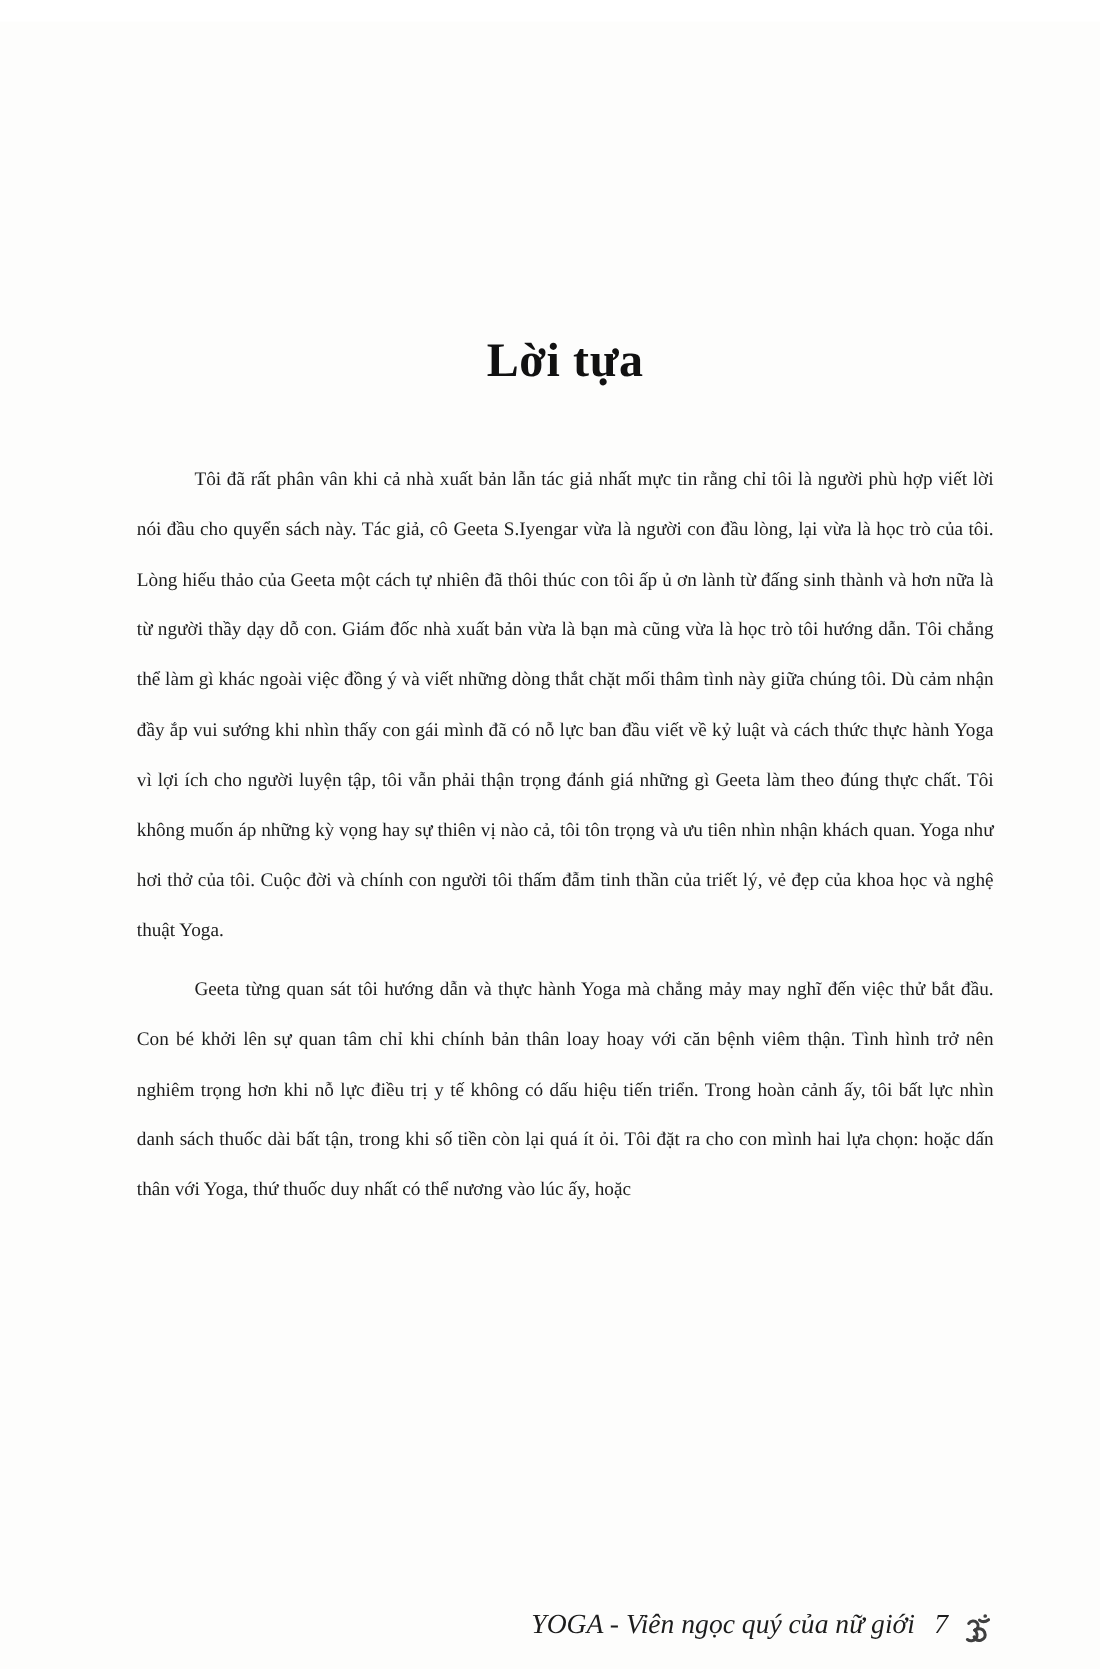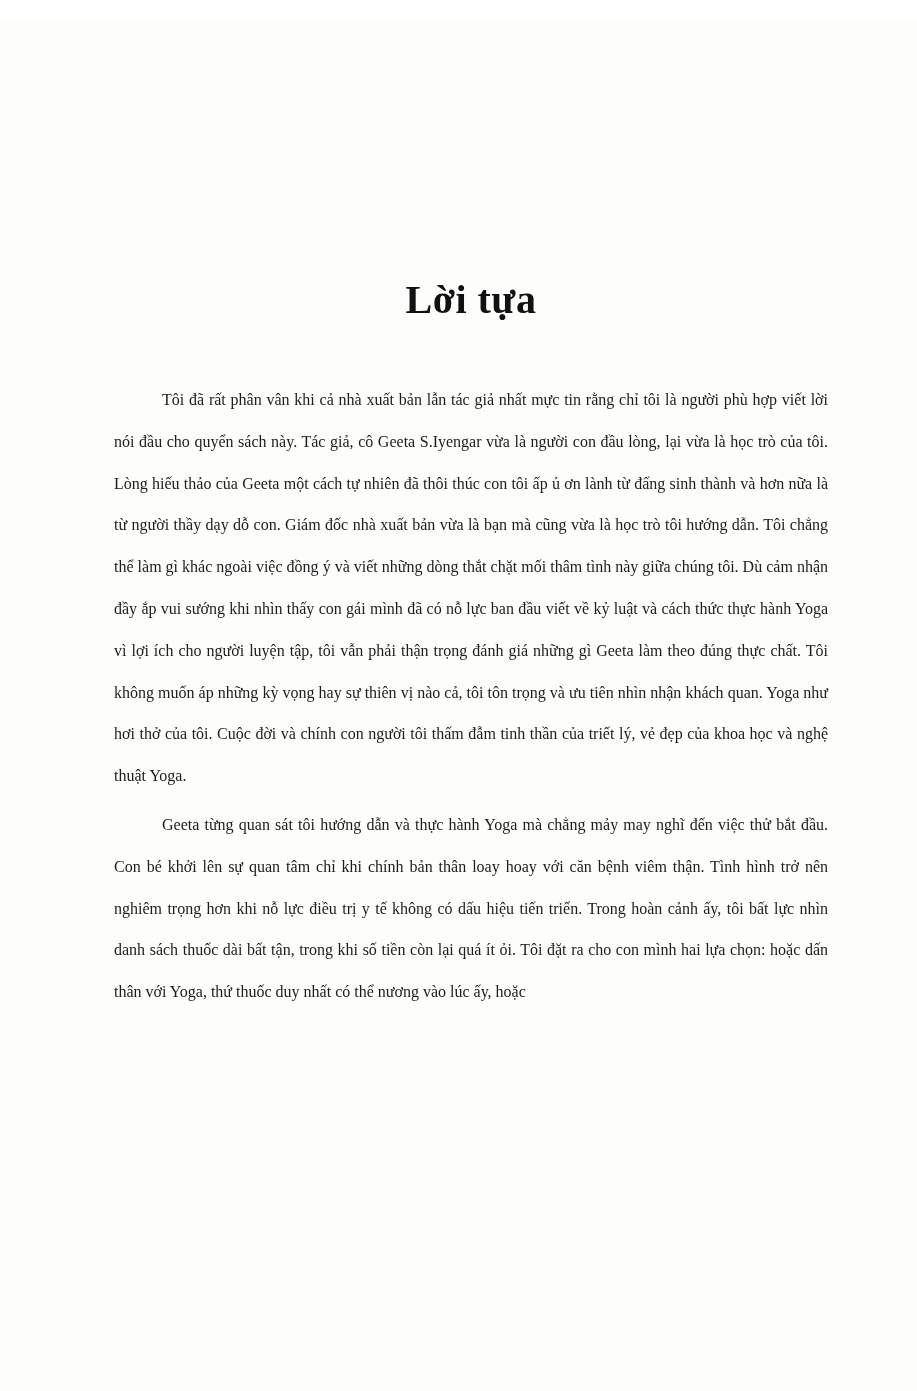--- a/index.html
+++ b/index.html
@@ -74,14 +74,33 @@
 <div class="page">
 
   <div class="content">
     <h1 class="chapter-title">Lời tựa</h1>
 
     <p class="para">Tôi đã rất phân vân khi cả nhà xuất bản lẫn tác giả nhất mực tin rằng chỉ tôi là người phù hợp viết lời nói đầu cho quyển sách này. Tác giả, cô Geeta S.Iyengar vừa là người con đầu lòng, lại vừa là học trò của tôi. Lòng hiếu thảo của Geeta một cách tự nhiên đã thôi thúc con tôi ấp ủ ơn lành từ đấng sinh thành và hơn nữa là từ người thầy dạy dỗ con. Giám đốc nhà xuất bản vừa là bạn mà cũng vừa là học trò tôi hướng dẫn. Tôi chẳng thể làm gì khác ngoài việc đồng ý và viết những dòng thắt chặt mối thâm tình này giữa chúng tôi. Dù cảm nhận đầy ắp vui sướng khi nhìn thấy con gái mình đã có nỗ lực ban đầu viết về kỷ luật và cách thức thực hành Yoga vì lợi ích cho người luyện tập, tôi vẫn phải thận trọng đánh giá những gì Geeta làm theo đúng thực chất. Tôi không muốn áp những kỳ vọng hay sự thiên vị nào cả, tôi tôn trọng và ưu tiên nhìn nhận khách quan. Yoga như hơi thở của tôi. Cuộc đời và chính con người tôi thấm đẫm tinh thần của triết lý, vẻ đẹp của khoa học và nghệ thuật Yoga.</p>
 
     <p class="para">Geeta từng quan sát tôi hướng dẫn và thực hành Yoga mà chẳng mảy may nghĩ đến việc thử bắt đầu. Con bé khởi lên sự quan tâm chỉ khi chính bản thân loay hoay với căn bệnh viêm thận. Tình hình trở nên nghiêm trọng hơn khi nỗ lực điều trị y tế không có dấu hiệu tiến triển. Trong hoàn cảnh ấy, tôi bất lực nhìn danh sách thuốc dài bất tận, trong khi số tiền còn lại quá ít ỏi. Tôi đặt ra cho con mình hai lựa chọn: hoặc dấn thân với Yoga, thứ thuốc duy nhất có thể nương vào lúc ấy, hoặc</p>
   </div>
 
+  <div class="footer">
+    <span class="book-title">YOGA - Viên ngọc quý của nữ giới</span>
+    <span class="page-number">7</span>
+    <span class="om-wrap">
+      <svg width="30" height="28" viewBox="0 0 100 100" aria-hidden="true">
+        <g fill="none" stroke="#3f3f3f" stroke-width="9" stroke-linecap="round" stroke-linejoin="round">
+
+          <path d="M26 28 A15 14 0 1 1 44 48"></path>
+          <path d="M44 48 A17 17 0 1 1 22 76"></path>
+
+          <path d="M44 48 Q66 38 73 54 Q80 72 62 78 Q48 82 42 68"></path>
+
+          <path d="M58 18 Q70 28 85 17"></path>
+        </g>
+
+        <circle cx="75" cy="6" r="5.5" fill="#3f3f3f"></circle>
+      </svg>
+    </span>
+  </div>
 
 </div>
 
 </body></html>

